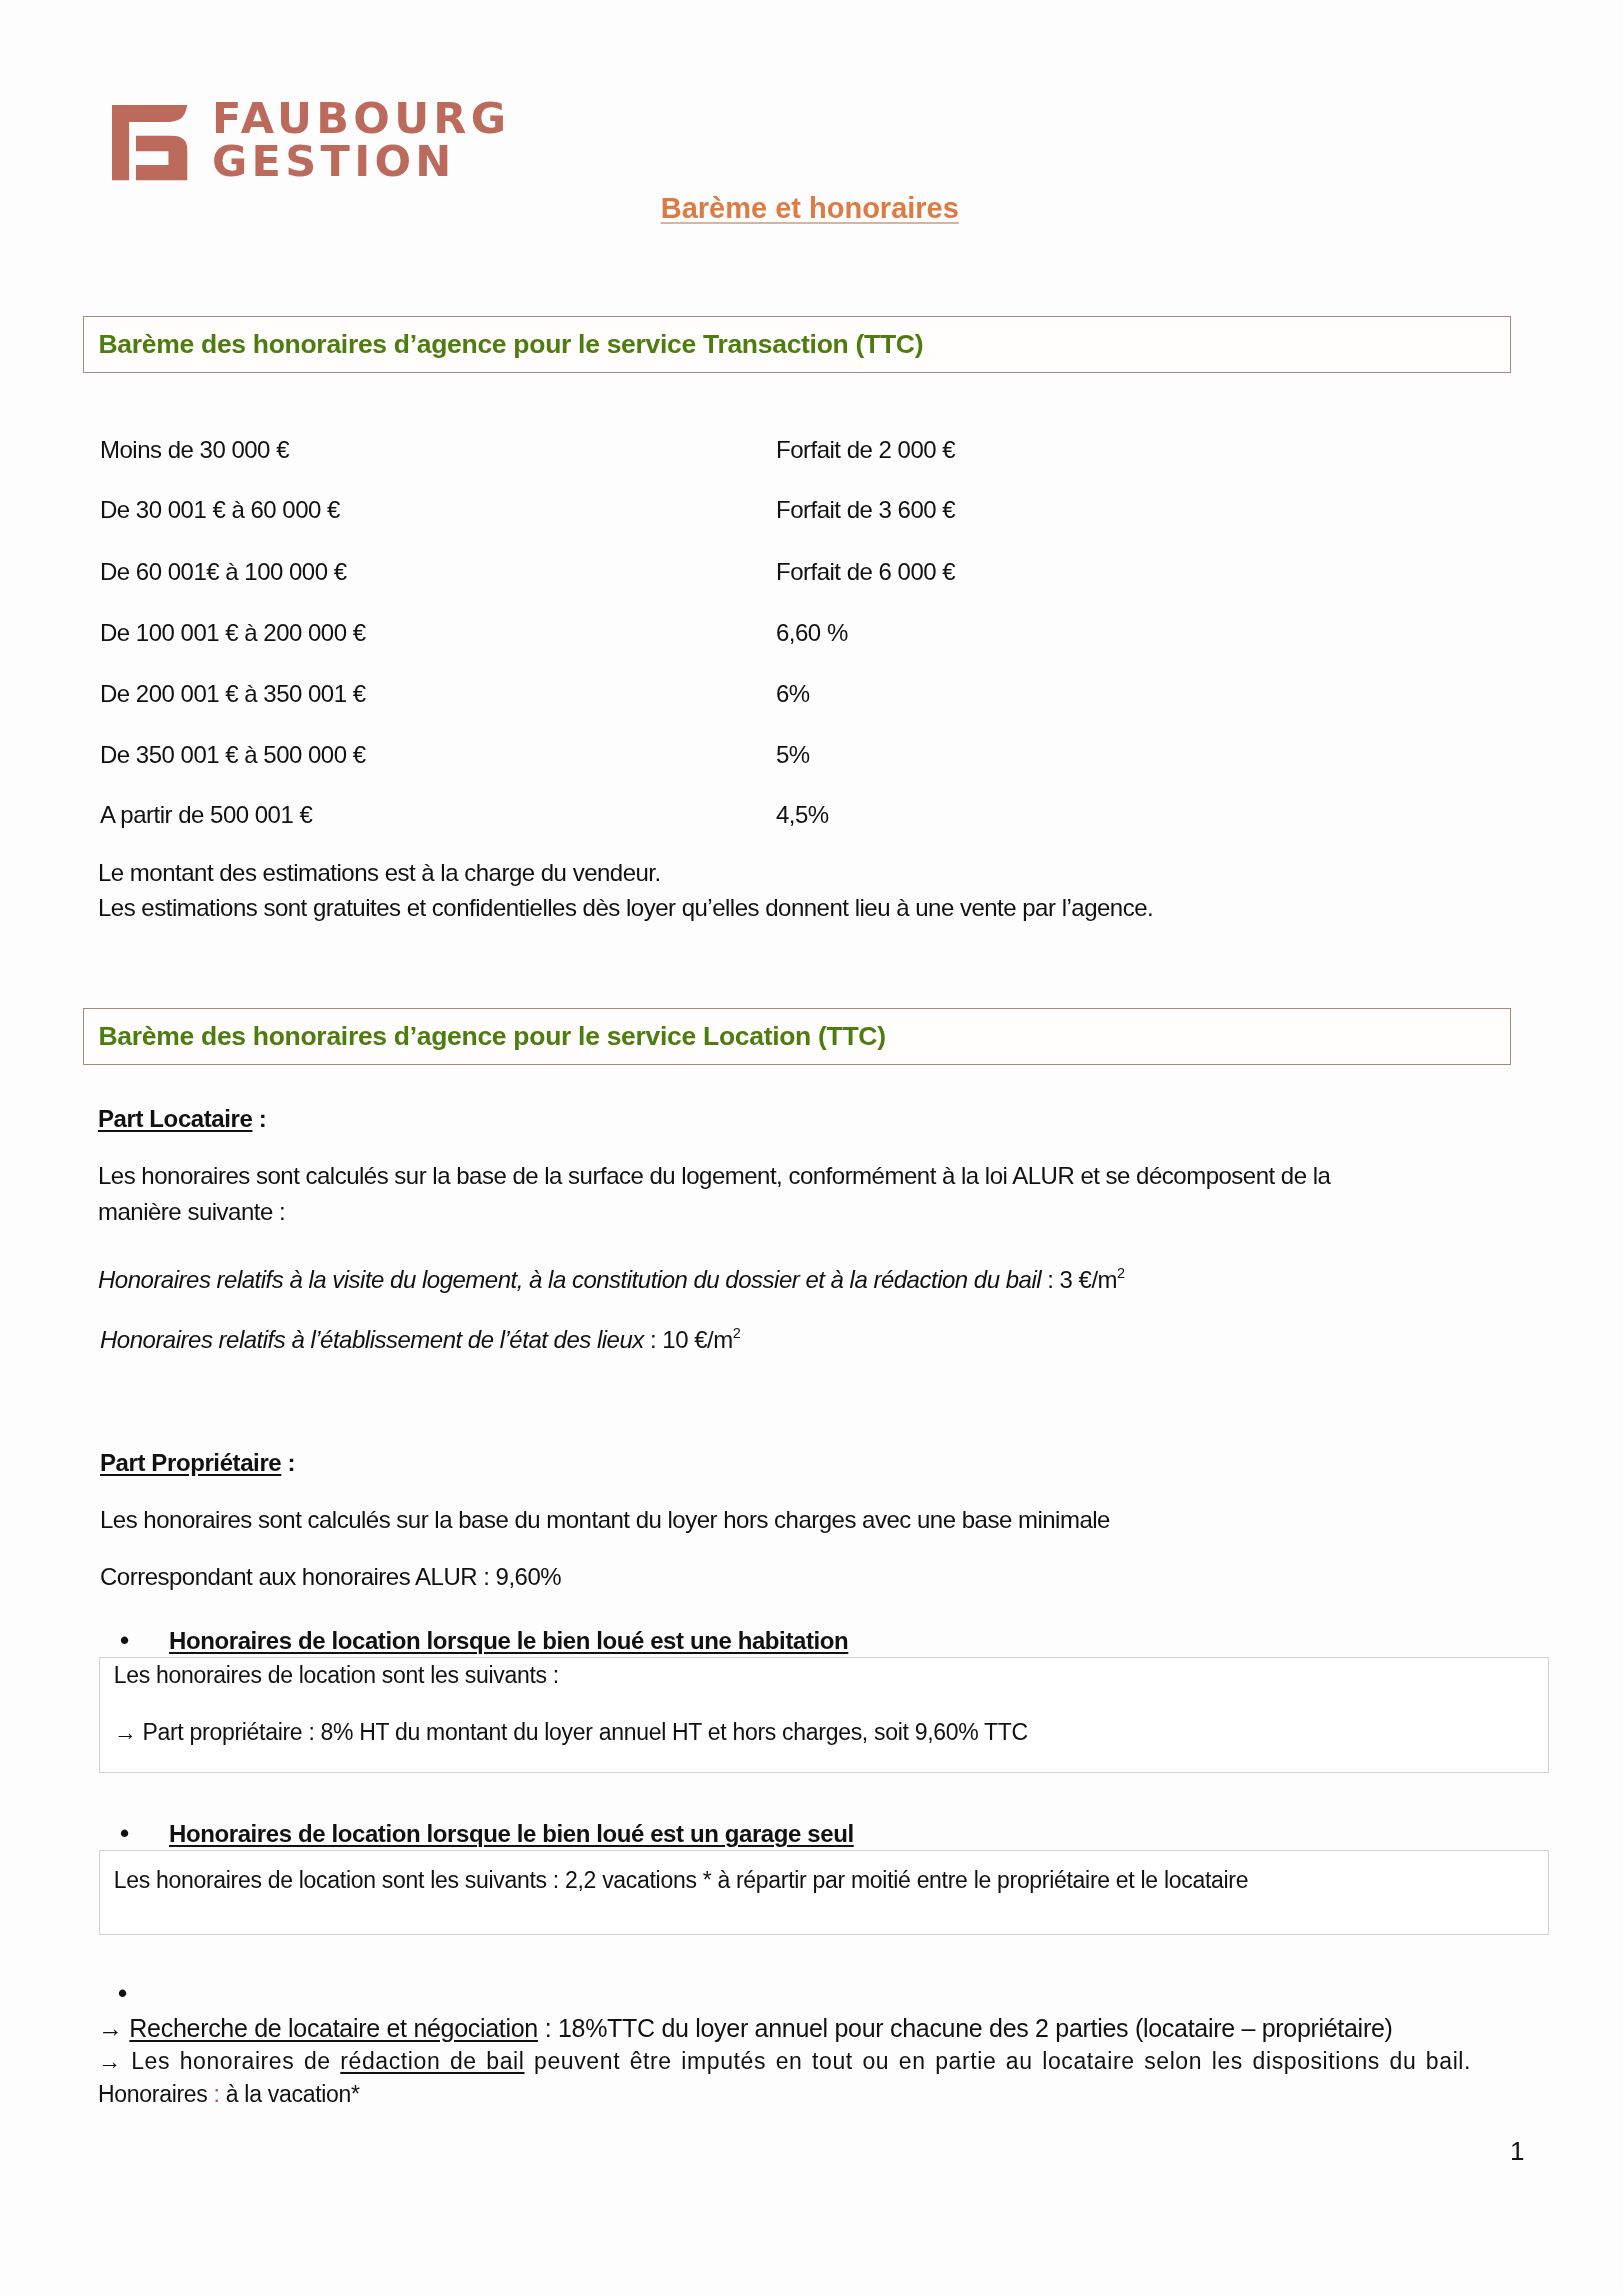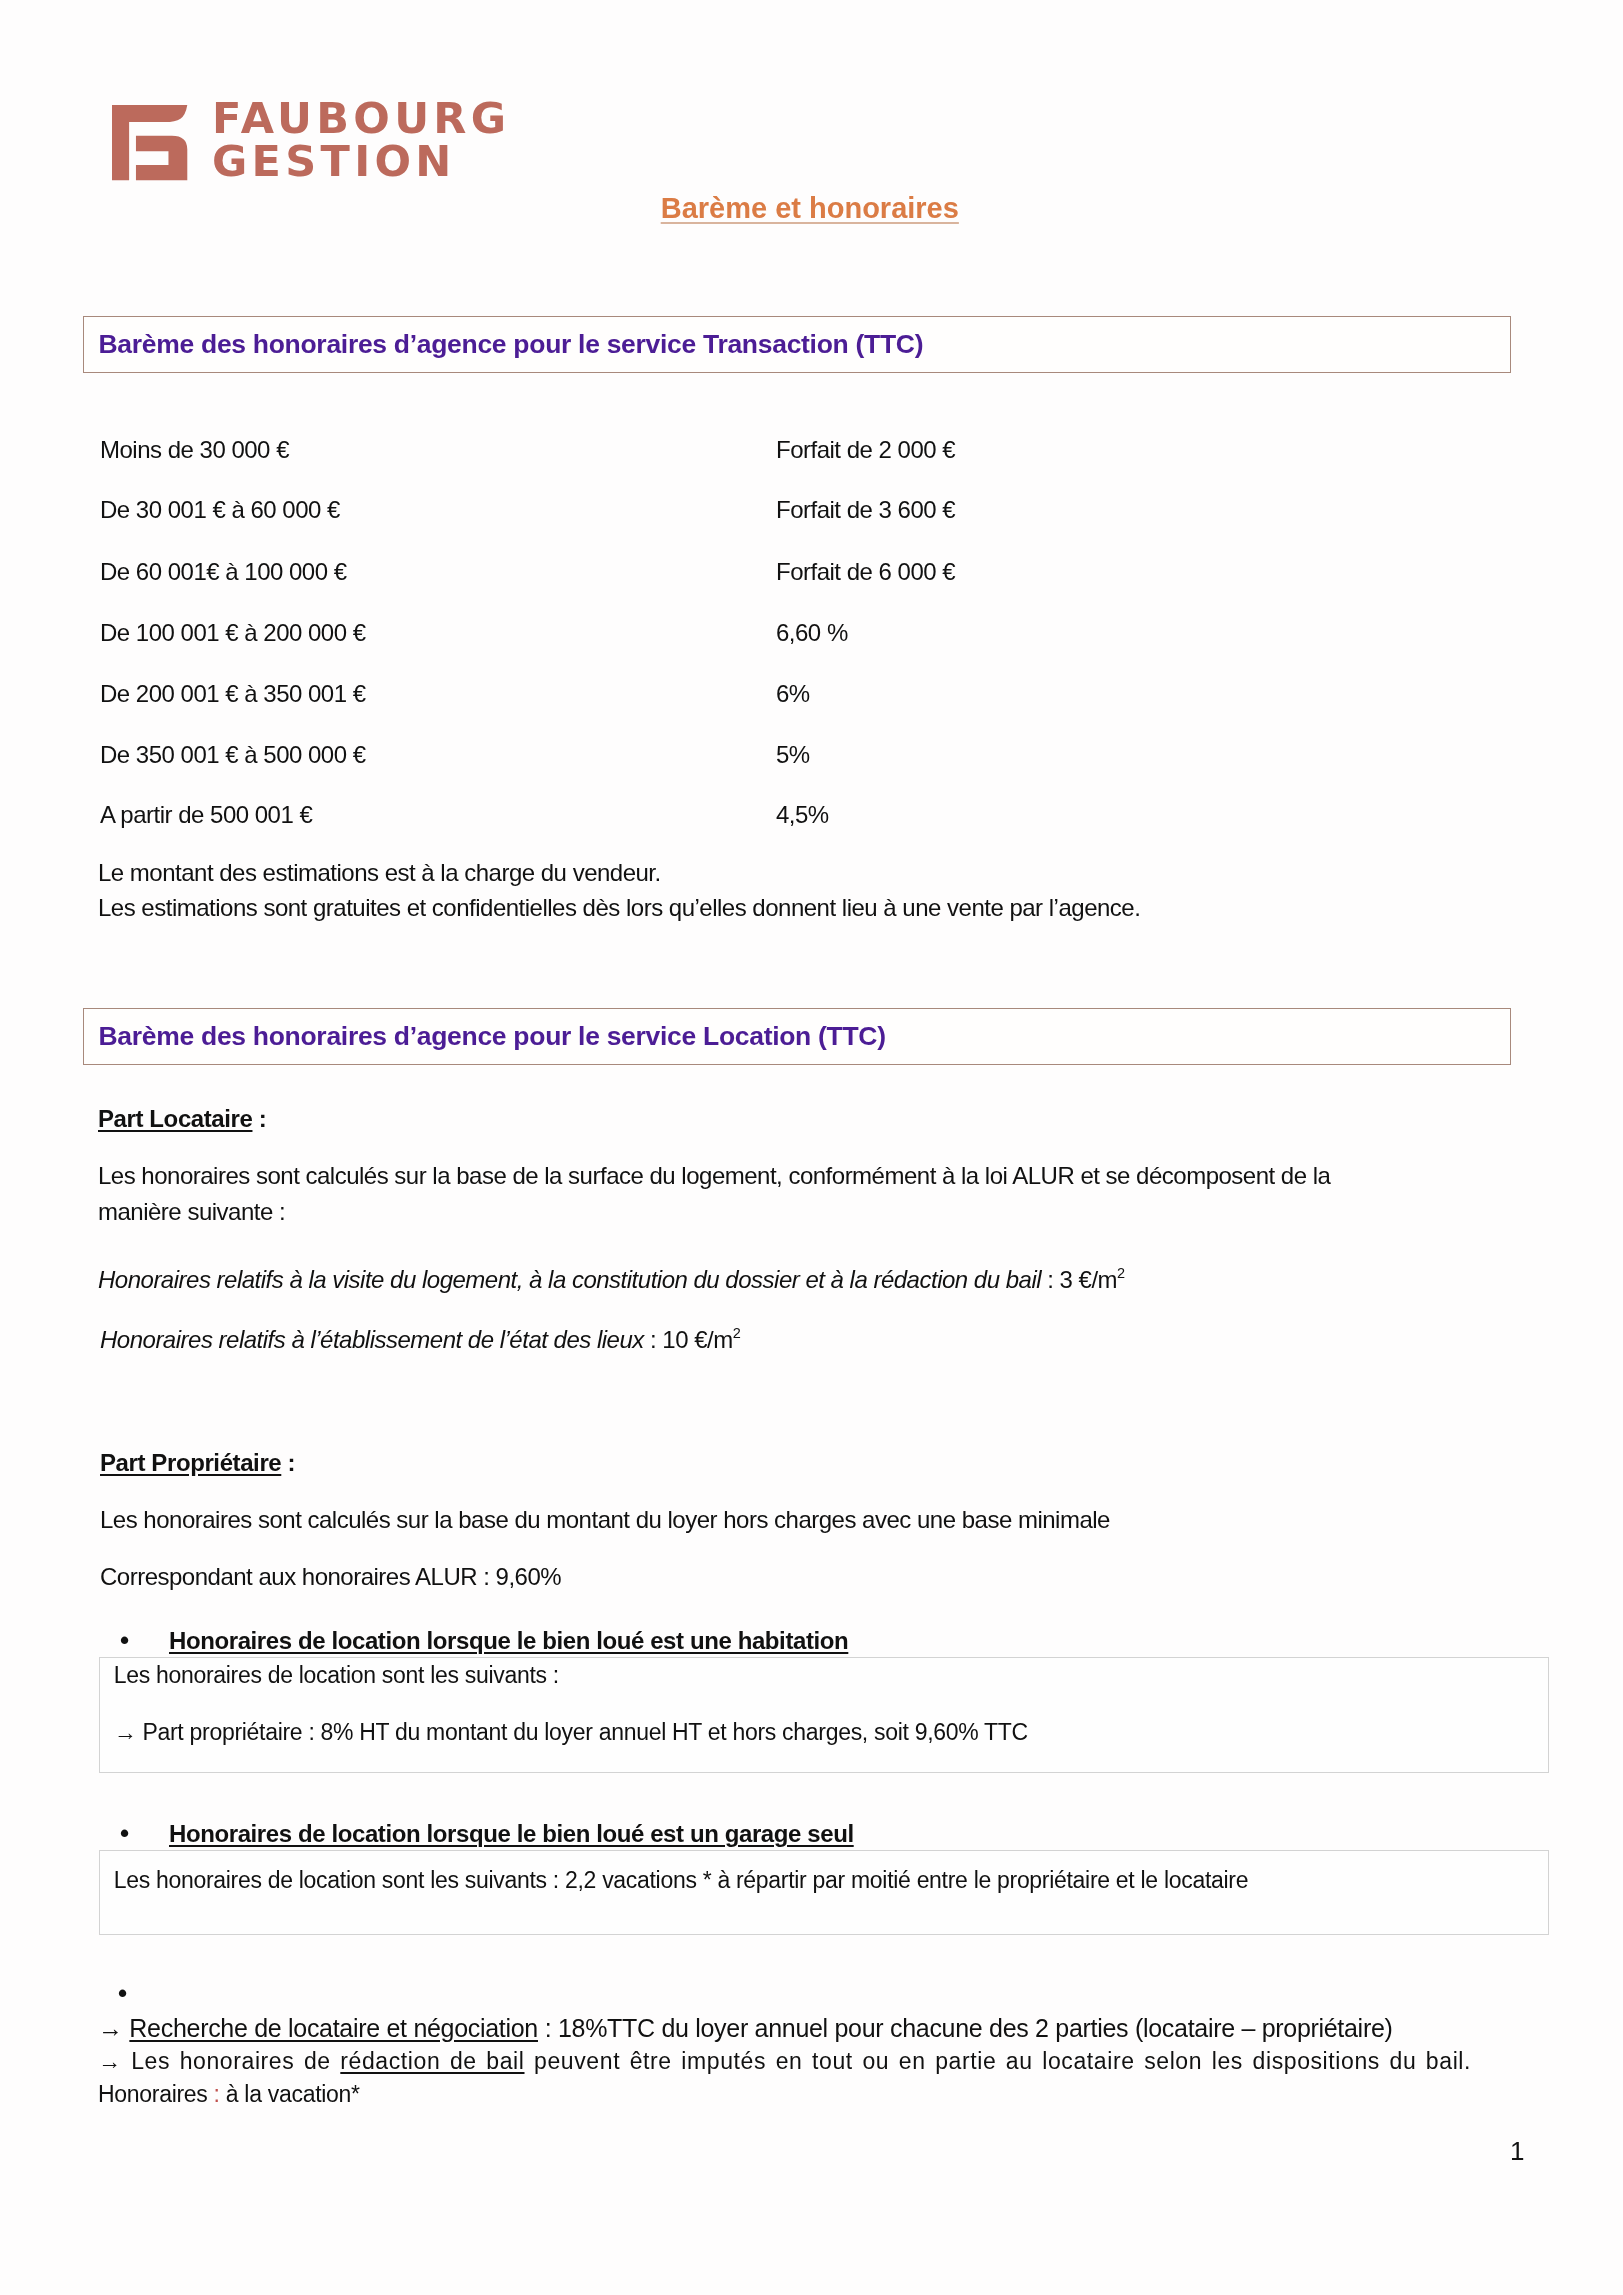--- a/index.html
+++ b/index.html
@@ -35,21 +35,21 @@
       padding-left: 0.9px;
     }
     .doc-title span { position: relative; left: -2.6px; }
     .section-box {
       border: 1.7px solid #a8897c;
       background: #fffefd;
       box-sizing: border-box;
     }
     .section-box span {
       position: absolute; left: 14.5px; top: 12px;
-      font-size: 26.5px; font-weight: bold; color: #4c1d95;
+      font-size: 26.5px; font-weight: bold; color: #4d7c0f;
       letter-spacing: -0.3px;
       white-space: nowrap;
     }
     .row-label, .row-value {
       font-size: 24px; letter-spacing: -0.5px; white-space: nowrap;
     }
     .para { font-size: 24px; letter-spacing: -0.5px; white-space: nowrap; }
     .sub-heading {
       font-size: 24px; font-weight: bold; letter-spacing: -0.4px;
     }
@@ -106,21 +106,21 @@
   <div class="abs row-value" style="left:776px; top:680px;">6%</div>
 
   <div class="abs row-label" style="left:100px; top:741px;">De 350 001 € à 500 000 €</div>
   <div class="abs row-value" style="left:776px; top:741px;">5%</div>
 
   <div class="abs row-label" style="left:100px; top:801px;">A partir de 500 001 €</div>
   <div class="abs row-value" style="left:776px; top:801px;">4,5%</div>
 </div>
 
 <div class="abs para" style="left:98px; top:859px;">Le montant des estimations est à la charge du vendeur.</div>
-<div class="abs para" style="left:98px; top:894px;">Les estimations sont gratuites et confidentielles dès lors qu’elles donnent lieu à une vente par l’agence.</div>
+<div class="abs para" style="left:98px; top:894px;">Les estimations sont gratuites et confidentielles dès loyer qu’elles donnent lieu à une vente par l’agence.</div>
 
 <div class="abs section-box" style="left:83px; top:1008px; width:1428px; height:57px;">
   <span>Barème des honoraires d’agence pour le service Location (TTC)</span>
 </div>
 
 <div class="abs sub-heading" style="left:98px; top:1105px;"><span class="u">Part Locataire</span><span> :</span></div>
 
 <div class="abs para" style="left:98px; top:1162px;">Les honoraires sont calculés sur la base de la surface du logement, conformément à la loi ALUR et se décomposent de la</div>
 <div class="abs para" style="left:98px; top:1198px;">manière suivante :</div>
 

